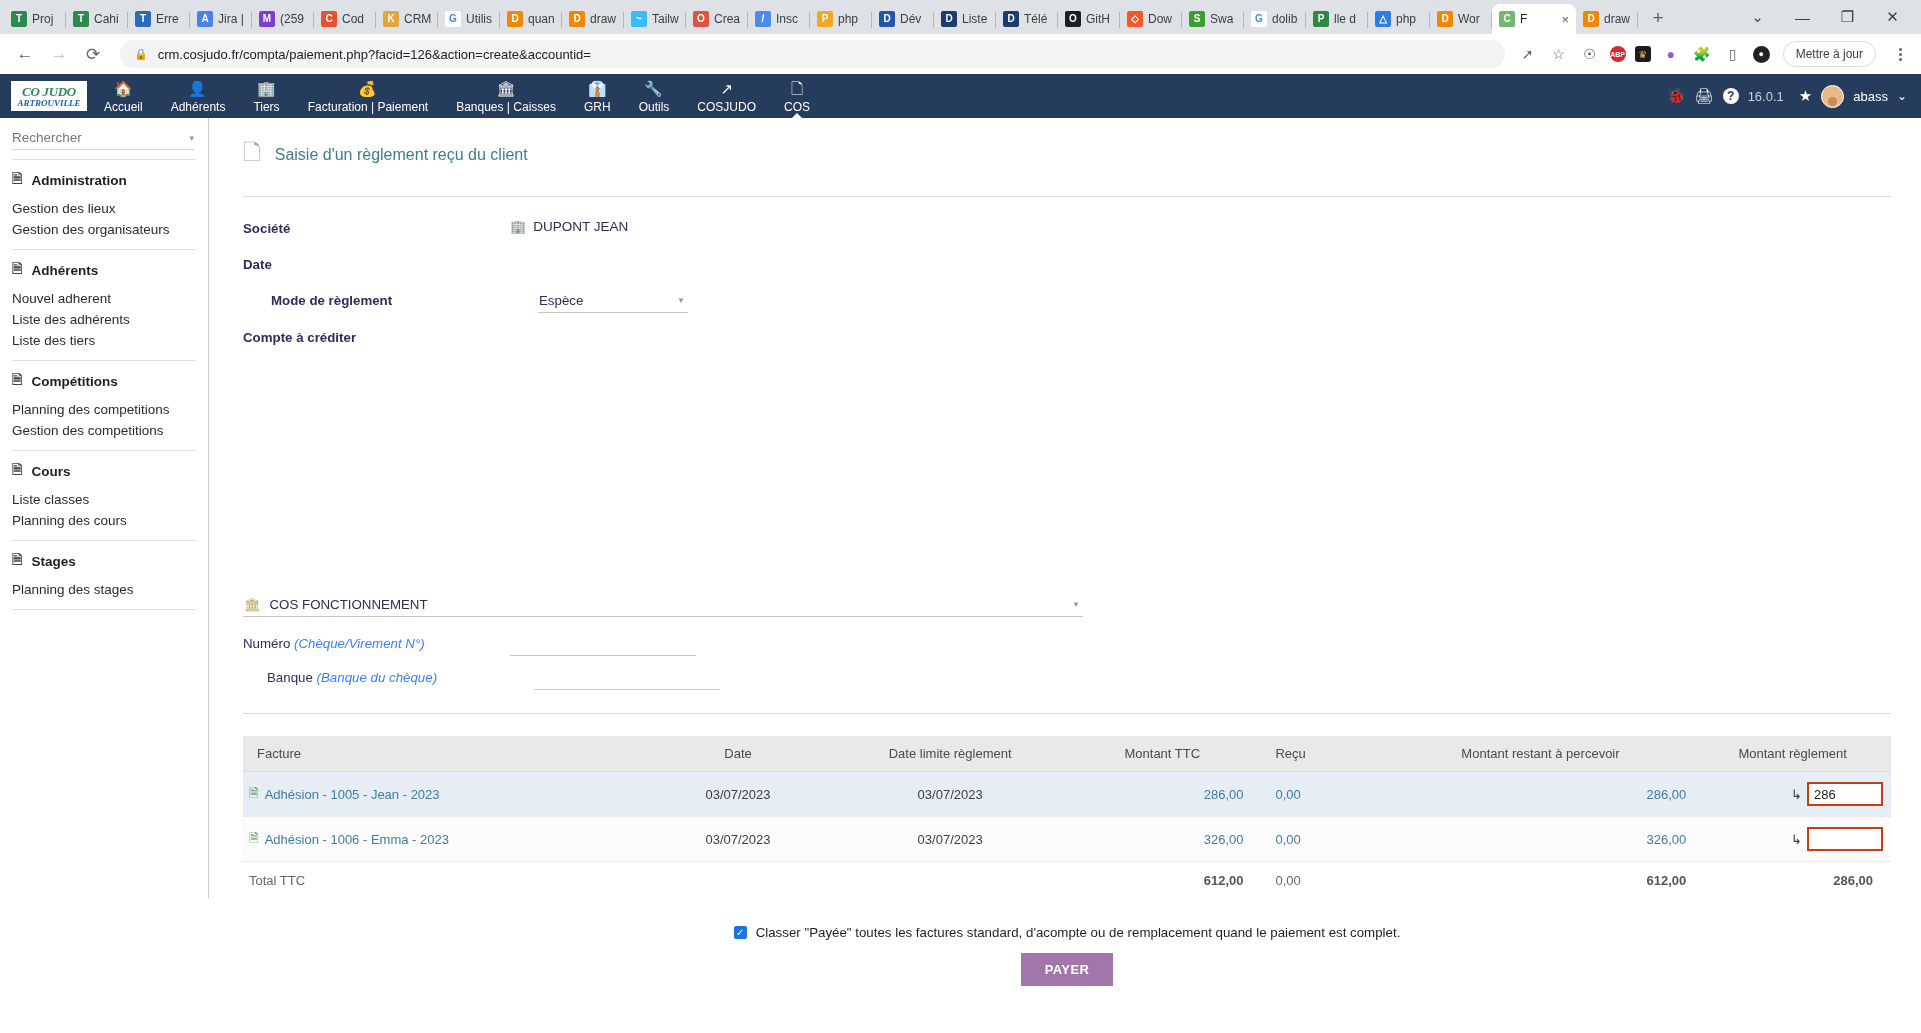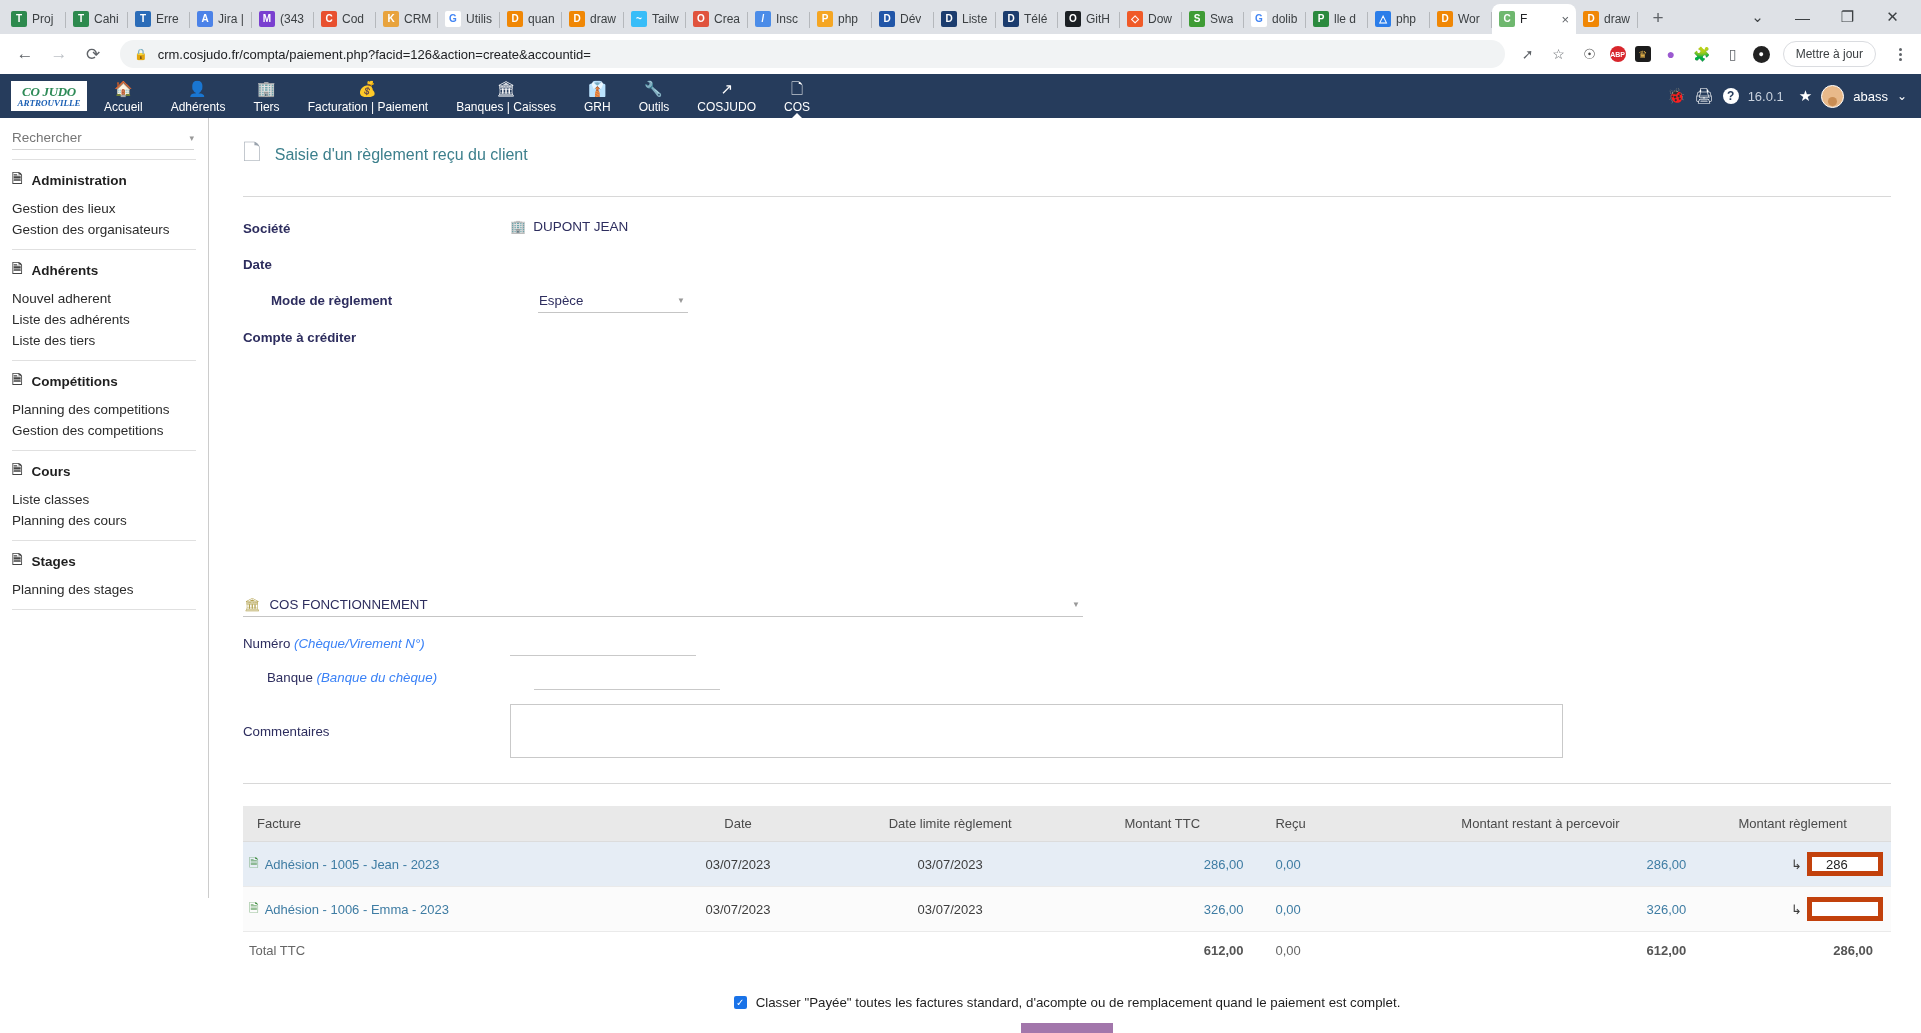--- a/index.html
+++ b/index.html
@@ -279,22 +279,22 @@
   table.inv tbody tr.row1 { background: #e6edf5; }
   table.inv tbody tr.row2 { background: #fbfbfb; }
   table.inv td.left { text-align: left; padding-left: 6px; }
   table.inv td.center { text-align: center; color: #3d3d3d; }
   .inv-link { color: #3e7ca3; text-decoration: none; display: inline-flex; align-items: center; gap: 6px; }
   .ic-invoice { color: #3c8a3c; font-size: 12px; }
   .amt-cell { display: flex; align-items: center; justify-content: flex-end; gap: 5px; }
   .arrow-ic { color: #3d3d3d; font-size: 13px; }
   .amt-input {
     width: 76px; height: 24px;
-    border: 5px solid #c2410c; background: #ffffff;
-    font-size: 13px; color: #222; padding: 0 14px;
+    border: 2px solid #c2410c; background: #ffffff;
+    font-size: 13px; color: #222; padding: 0 5px;
     font-family: "Liberation Sans", sans-serif; outline: none;
   }
   table.inv tfoot td {
     font-size: 13px; padding: 11px 8px;
     text-align: right; font-weight: bold; color: #555;
     border-bottom: none;
   }
   table.inv tfoot td.left { text-align: left; font-weight: normal; color: #666; padding-left: 6px; }
 
   
@@ -335,21 +335,21 @@
         <div class="tab">
           <span class="tab-favicon" style="background: rgb(43, 108, 184); color: rgb(255, 255, 255);">T</span>
           <span class="tab-title">Erre</span>
         </div>
         <div class="tab">
           <span class="tab-favicon" style="background: rgb(75, 130, 232); color: rgb(255, 255, 255);">A</span>
           <span class="tab-title">Jira |</span>
         </div>
         <div class="tab">
           <span class="tab-favicon" style="background: rgb(122, 63, 208); color: rgb(255, 255, 255);">M</span>
-          <span class="tab-title">(343</span>
+          <span class="tab-title">(259</span>
         </div>
         <div class="tab">
           <span class="tab-favicon" style="background: rgb(232, 80, 47); color: rgb(255, 255, 255);">C</span>
           <span class="tab-title">Cod</span>
         </div>
         <div class="tab">
           <span class="tab-favicon" style="background: rgb(232, 163, 61); color: rgb(255, 255, 255);">K</span>
           <span class="tab-title">CRM</span>
         </div>
         <div class="tab">
@@ -649,26 +649,20 @@
       <div class="form-row" style="margin-top:7px;margin-left:24px;">
         <div class="form-label plain">
           <span>Banque</span>
           <span class="opt">(Banque du chèque)</span>
         </div>
         <div class="form-val">
           <input class="text-line" type="text" value="" style="">
         </div>
       </div>
 
-      <div class="form-row" style="margin-top:9px;">
-        <div class="form-label plain" style="padding-top:24px;">Commentaires</div>
-        <div class="form-val">
-          <textarea class="textarea-box" style=""></textarea>
-        </div>
-      </div>
 
     </div>
 
     <div class="sec-hr"></div>
 
     <table class="inv">
       <thead>
         <tr>
           <th class="left" style="width:330px;">Facture</th>
           <th class="center" style="width:145px;">Date</th>

